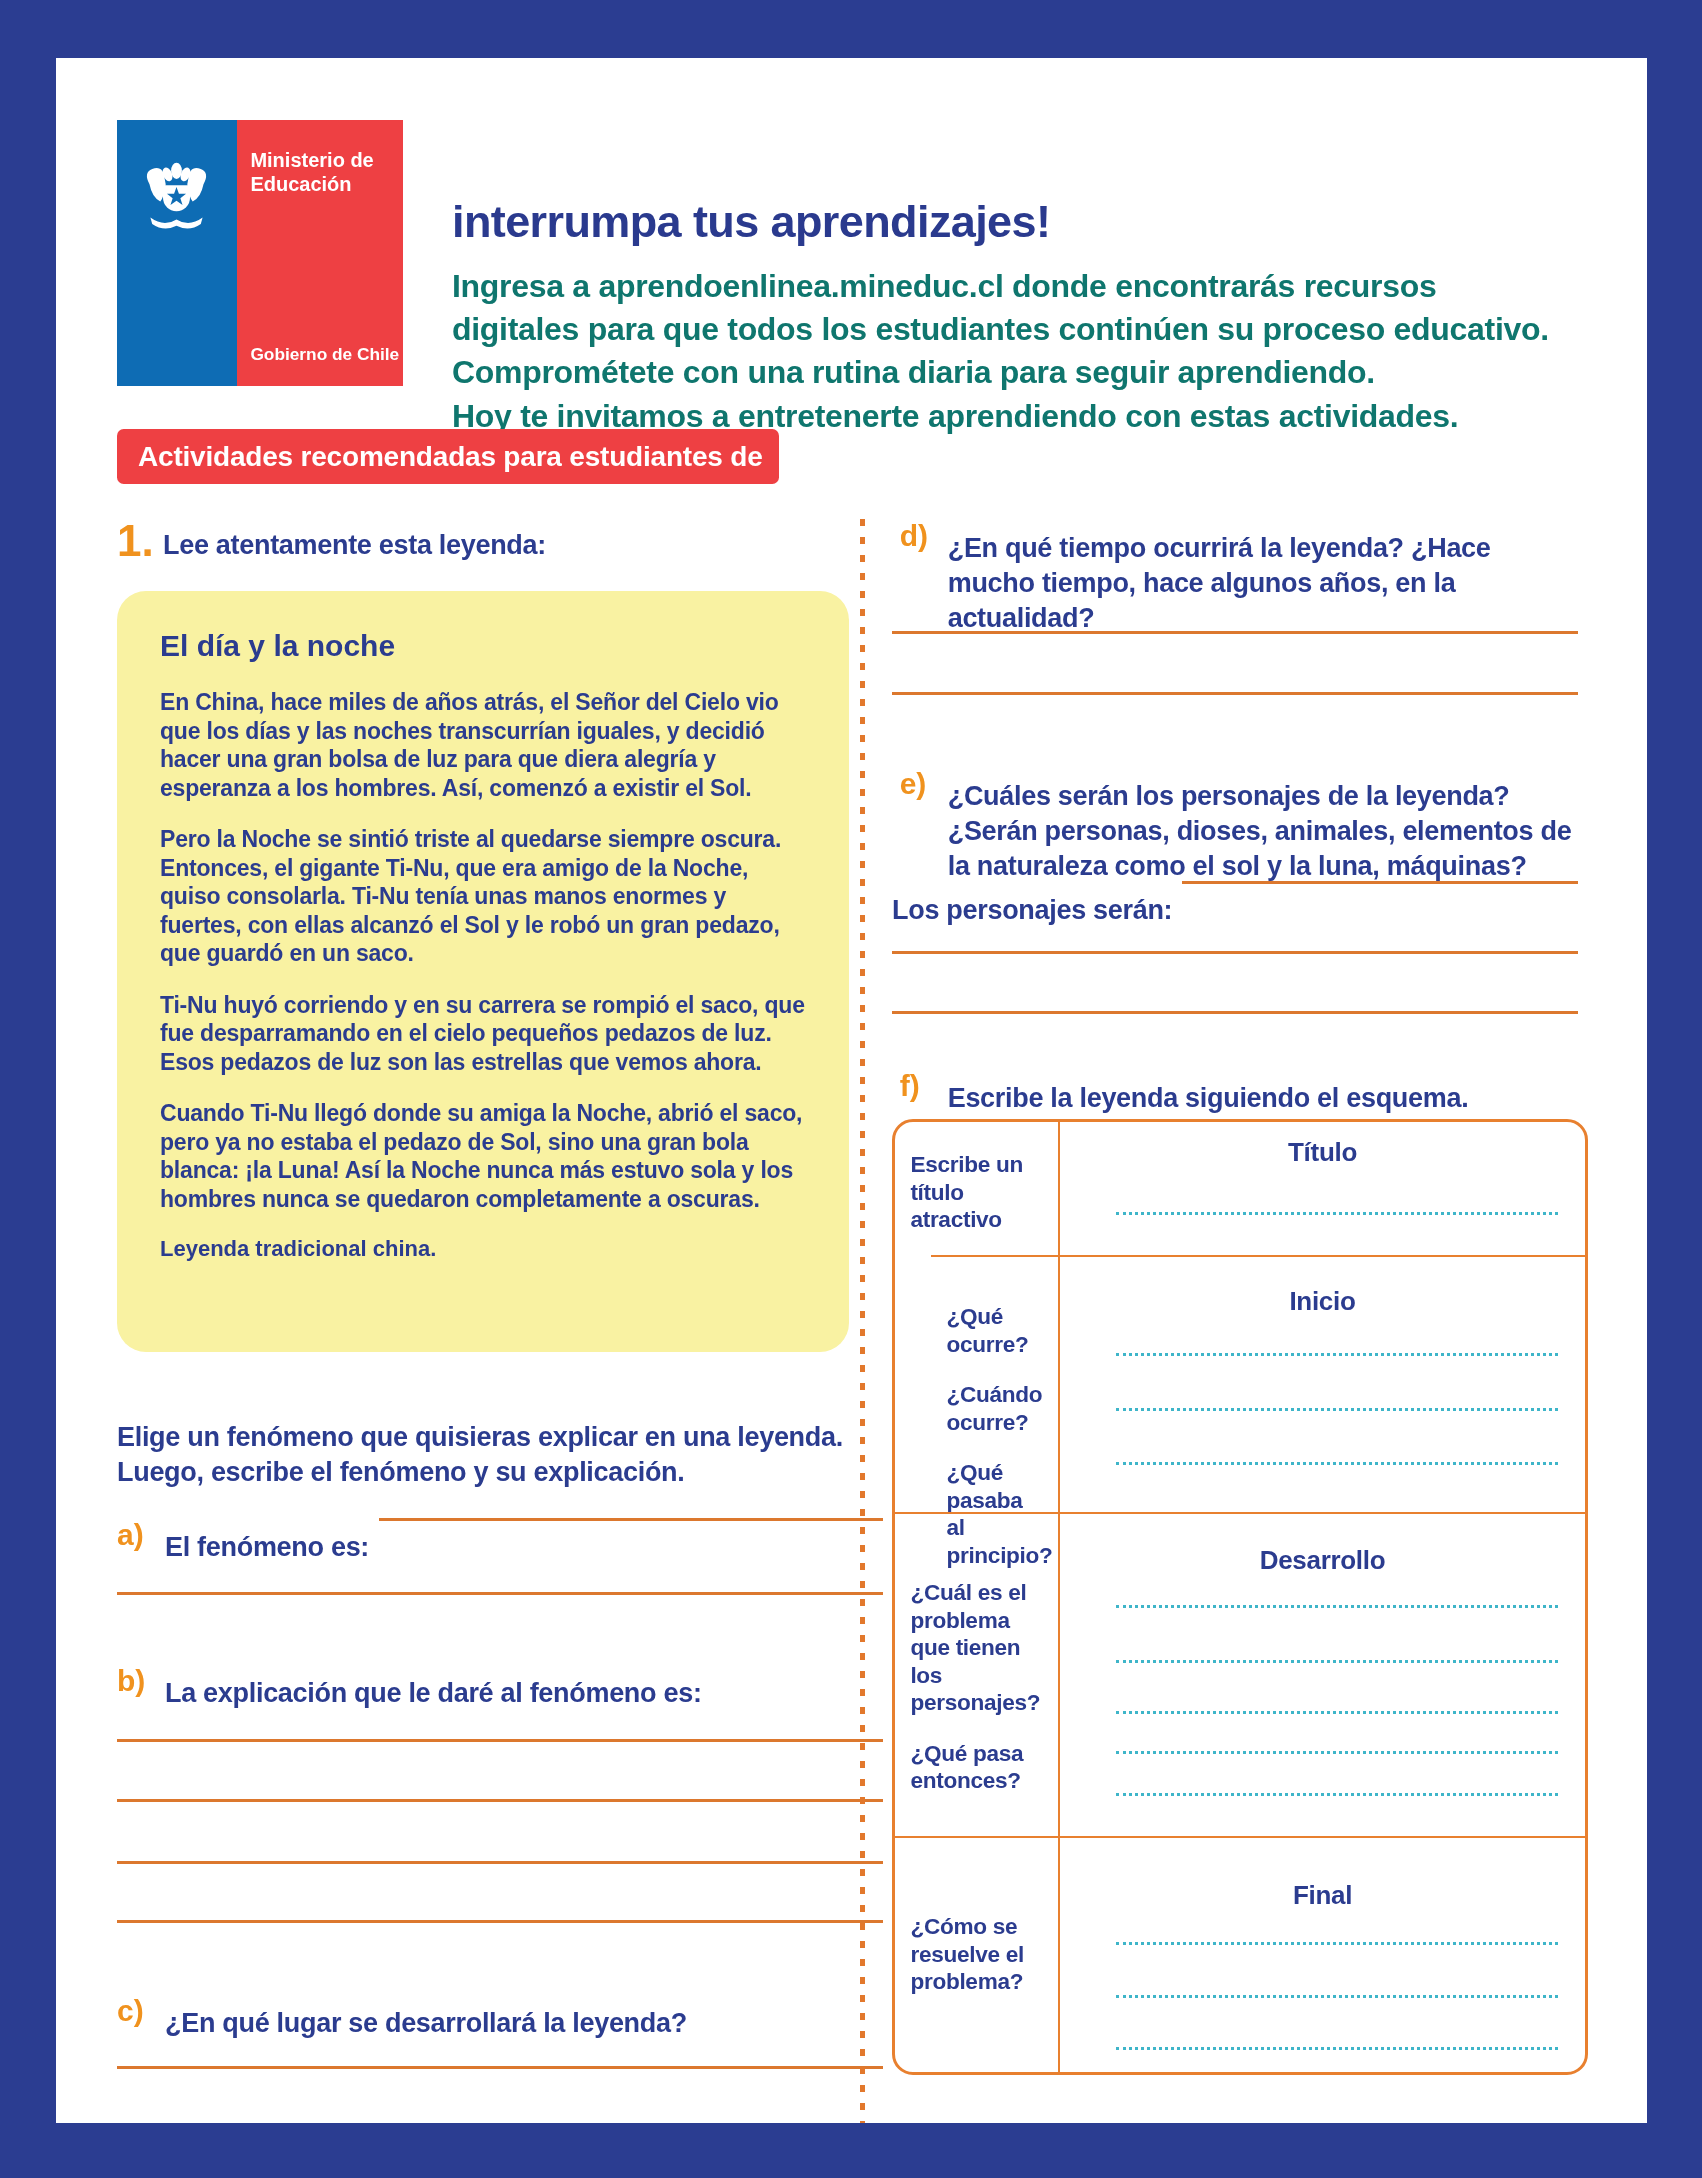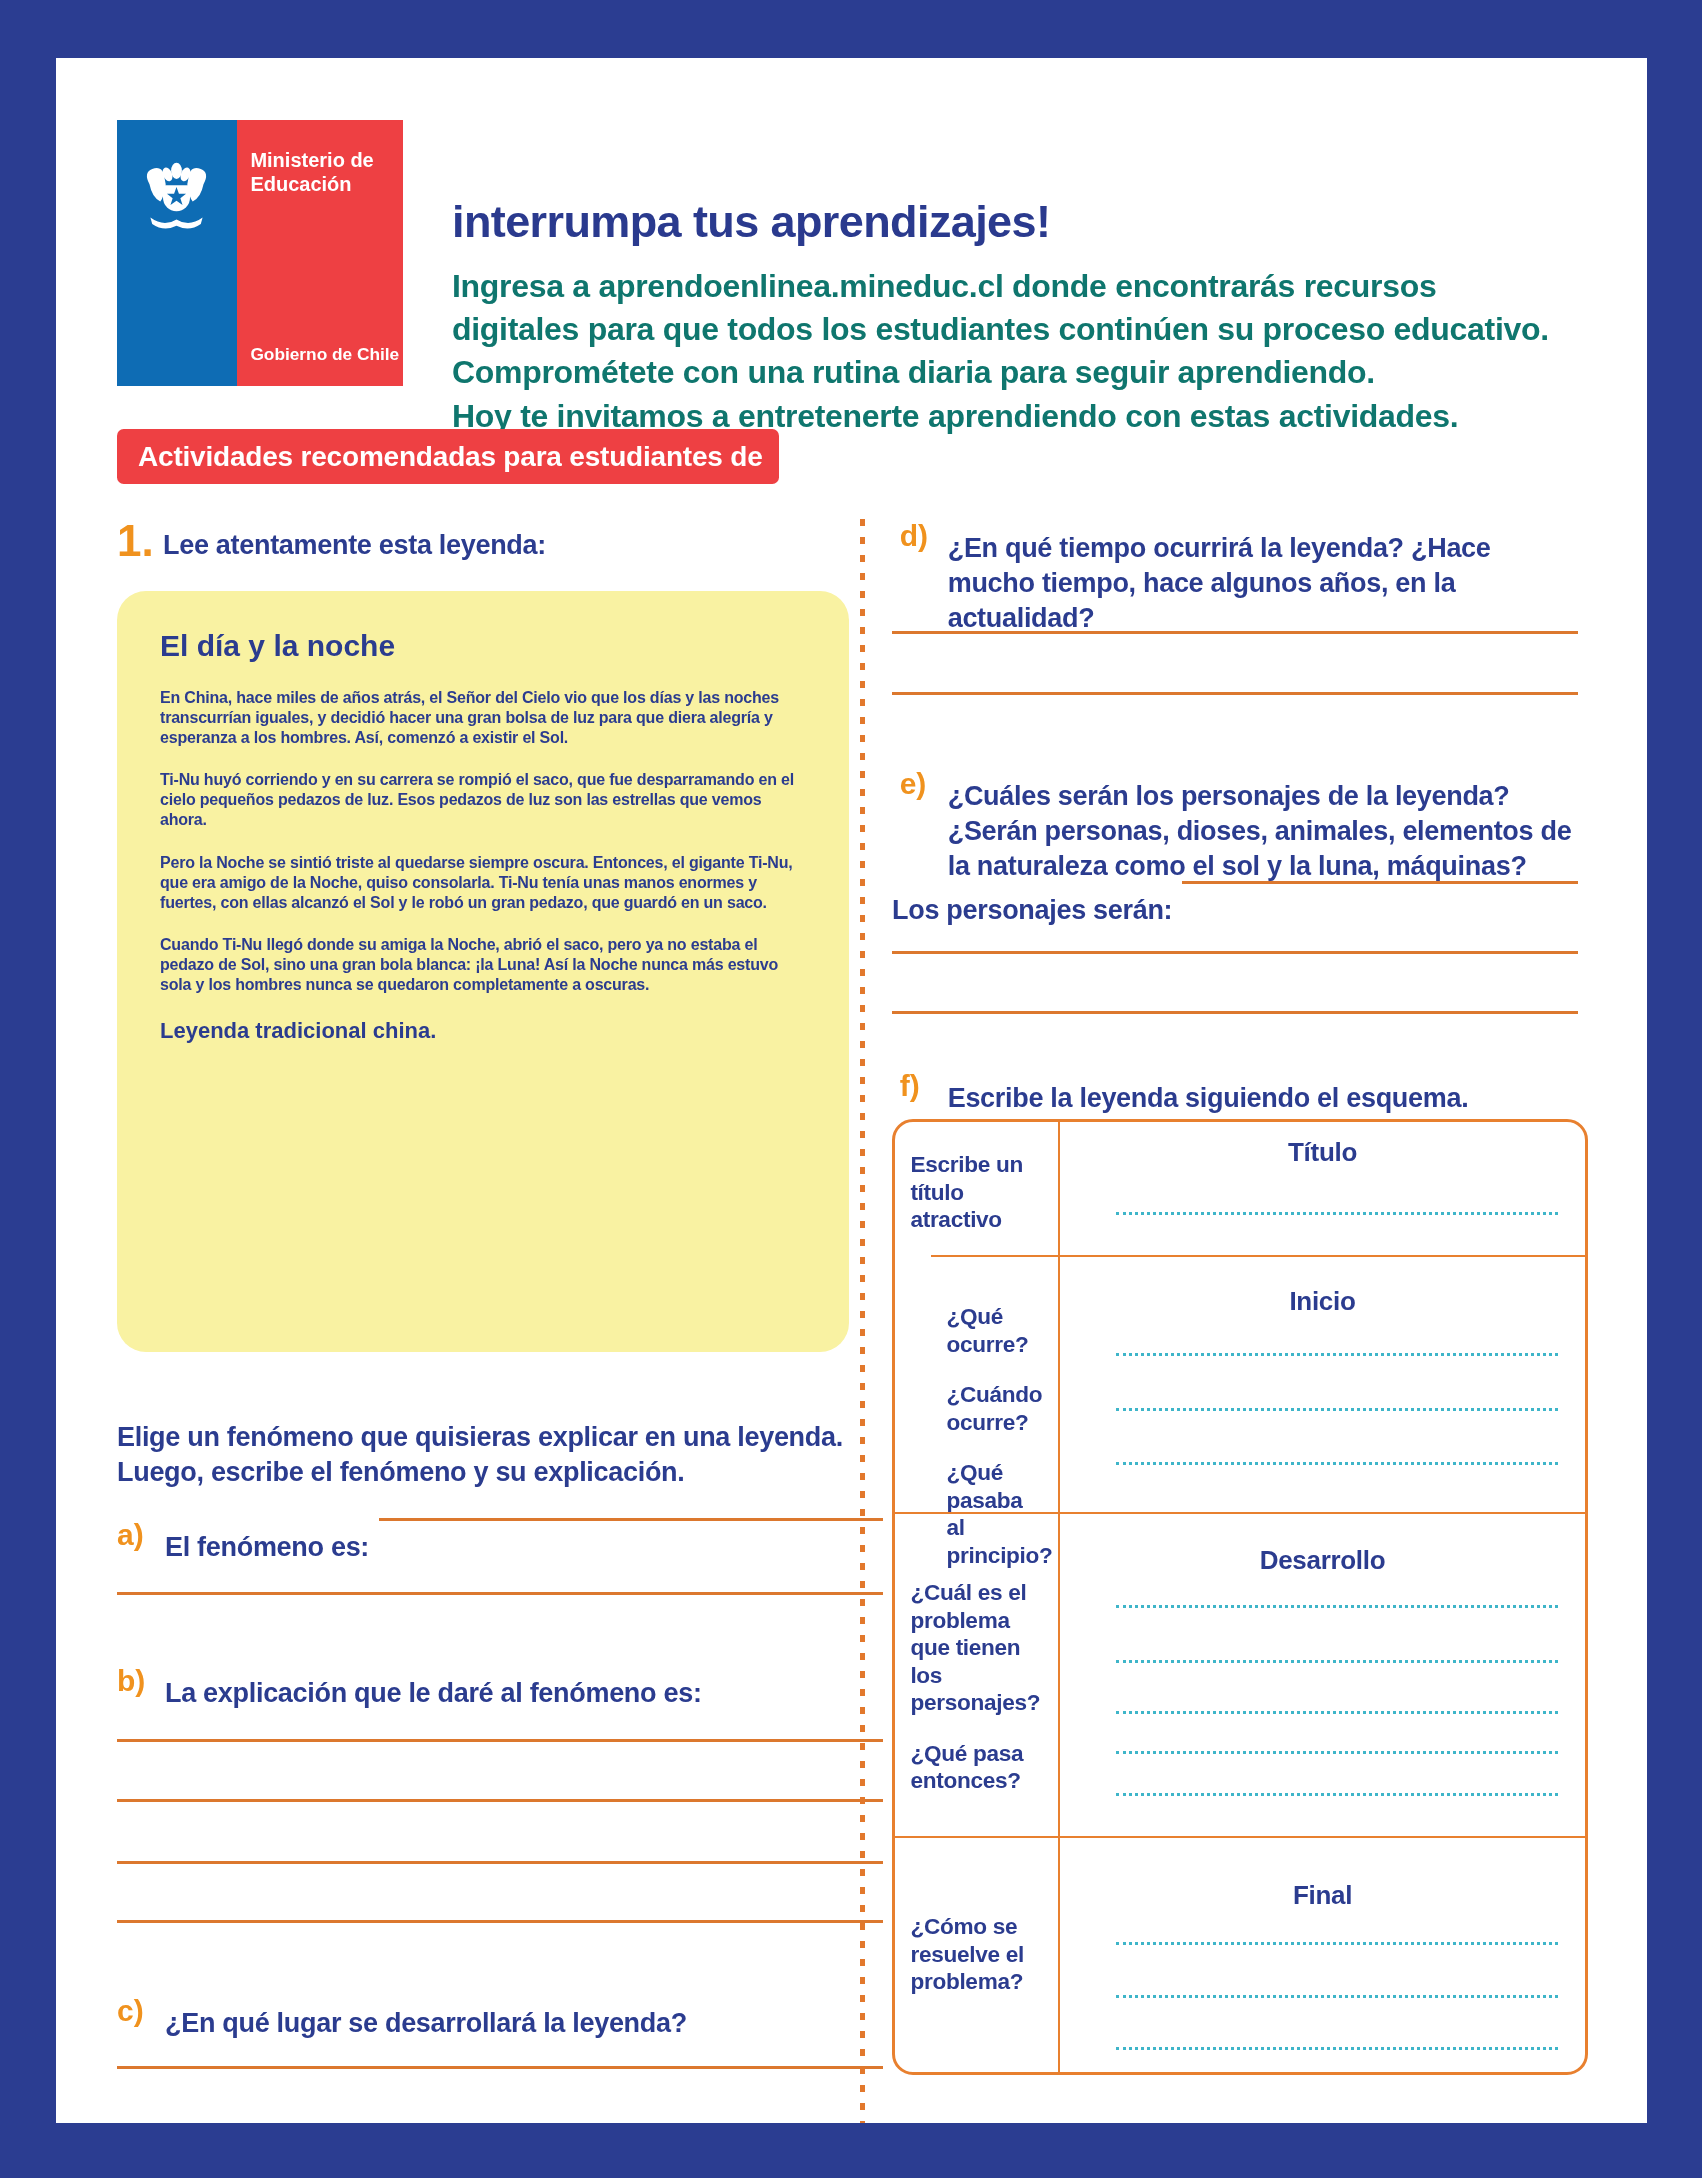--- a/index.html
+++ b/index.html
@@ -33,21 +33,21 @@
 
   
   .col-left{position:absolute;left:61px;top:461px;width:769px;height:1576px;}
   .q1-head{position:absolute;top:0;left:0;display:flex;align-items:flex-start;}
   .q1-num{color:#F0921E;font-weight:bold;font-size:44px;line-height:1;flex:0 0 46px;}
   .q1-text{margin-top:8.6px;}
 
   .legend-box{position:absolute;left:0;top:72px;width:732px;height:761px;background:#F9F2A2;
               border-radius:29px;padding:38px 43px;color:#2B3C8F;}
   .legend-title{font-size:30px;font-weight:bold;margin:0 0 25px;}
-  .legend-box p.para{font-size:16px;font-weight:bold;line-height:1.24;margin:0 0 23px;letter-spacing:-0.2px;}
+  .legend-box p.para{font-size:23px;font-weight:bold;line-height:1.24;margin:0 0 23px;letter-spacing:-0.2px;}
   .legend-source{font-size:22px;font-weight:bold;margin:5.8px 0 0;}
 
   .elige{position:absolute;left:0;top:889px;width:764px;}
 
   
   .divider{position:absolute;left:804px;top:461px;width:4.8px;height:1619px;
            background:repeating-linear-gradient(to bottom,#E2782C 0 6.7px,transparent 6.7px 18px);}
 
   
   .col-right{position:absolute;left:836px;top:461px;width:696px;height:1576px;}
@@ -115,22 +115,22 @@
   <div class="col-left">
 
     <div class="q1-head">
       <span class="q1-num">1.</span>
       <span class="qtext q1-text">Lee atentamente esta leyenda:</span>
     </div>
 
     <div class="legend-box">
       <h2 class="legend-title">El día y la noche</h2>
       <p class="para">En China, hace miles de años atrás, el Señor del Cielo vio que los días y las noches transcurrían iguales, y decidió hacer una gran bolsa de luz para que diera alegría y esperanza a los hombres. Así, comenzó a existir el Sol.</p>
+      <p class="para">Pero la Noche se sintió triste al quedarse siempre oscura. Entonces, el gigante Ti-Nu, que era amigo de la Noche, quiso consolarla. Ti-Nu tenía unas manos enormes y fuertes, con ellas alcanzó el Sol y le robó un gran pedazo, que guardó en un saco.</p>
       <p class="para">Ti-Nu huyó corriendo y en su carrera se rompió el saco, que fue desparramando en el cielo pequeños pedazos de luz. Esos pedazos de luz son las estrellas que vemos ahora.</p>
-      <p class="para">Pero la Noche se sintió triste al quedarse siempre oscura. Entonces, el gigante Ti-Nu, que era amigo de la Noche, quiso consolarla. Ti-Nu tenía unas manos enormes y fuertes, con ellas alcanzó el Sol y le robó un gran pedazo, que guardó en un saco.</p>
       <p class="para">Cuando Ti-Nu llegó donde su amiga la Noche, abrió el saco, pero ya no estaba el pedazo de Sol, sino una gran bola blanca: ¡la Luna! Así la Noche nunca más estuvo sola y los hombres nunca se quedaron completamente a oscuras.</p>
       <p class="legend-source">Leyenda tradicional china.</p>
     </div>
 
     <p class="elige qtext">Elige un fenómeno que quisieras explicar en una leyenda. Luego, escribe el fenómeno y su explicación.</p>
 
     <div class="row" style="top:999px;left:0;width:766px;">
       <span class="lbl">a)</span>
       <span class="qtext">El fenómeno es:</span>
       <span class="fill-line"></span>

